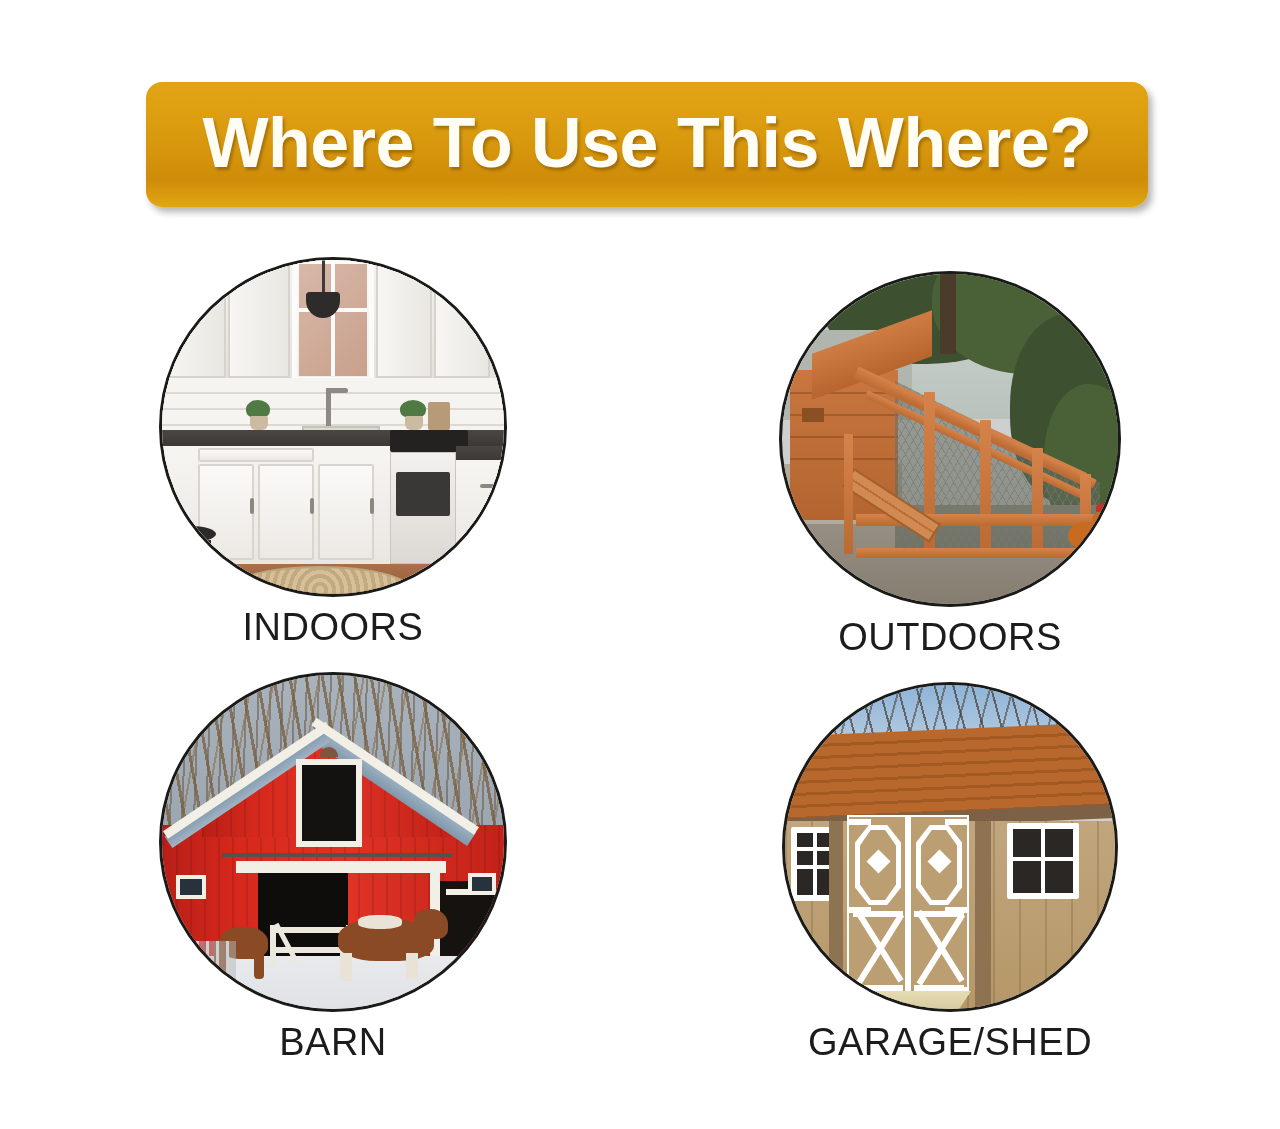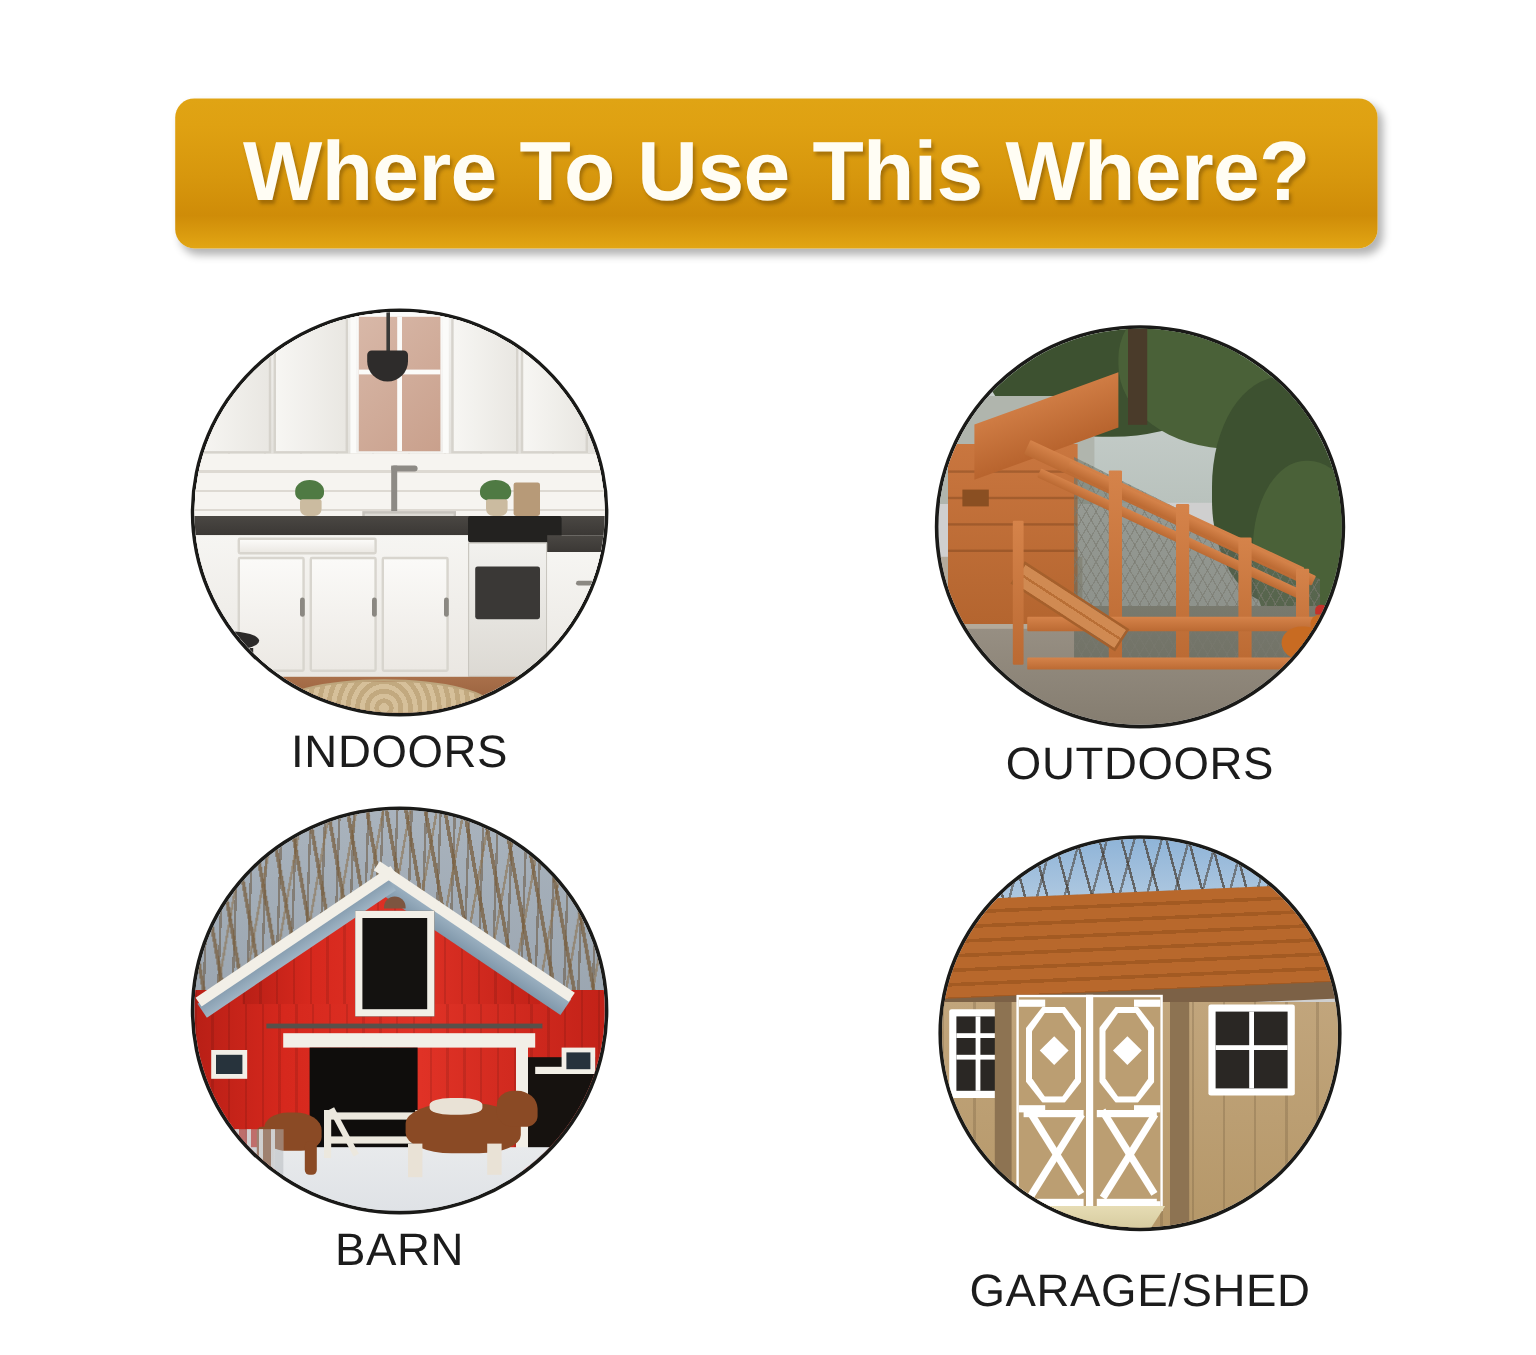--- a/index.html
+++ b/index.html
@@ -59,21 +59,21 @@
   .cell {
     position: absolute;
     width: 400px;
     display: flex;
     flex-direction: column;
     align-items: center;
   }
   .cell-indoors   { left: 133px; top: 2px;   }
   .cell-outdoors  { left: 750px; top: 16px;  }
   .cell-barn      { left: 133px; top: 417px; }
-  .cell-garage    { left: 750px; top: 441px; gap: 20px; }
+  .cell-garage    { left: 750px; top: 427px; }
 
   .photo-circle {
     width: 348px;
     height: 340px;
     border-radius: 50%;
     border: 3px solid #1a1a18;
     overflow: hidden;
     position: relative;
     background: #cfcfcf;
     box-sizing: border-box;

